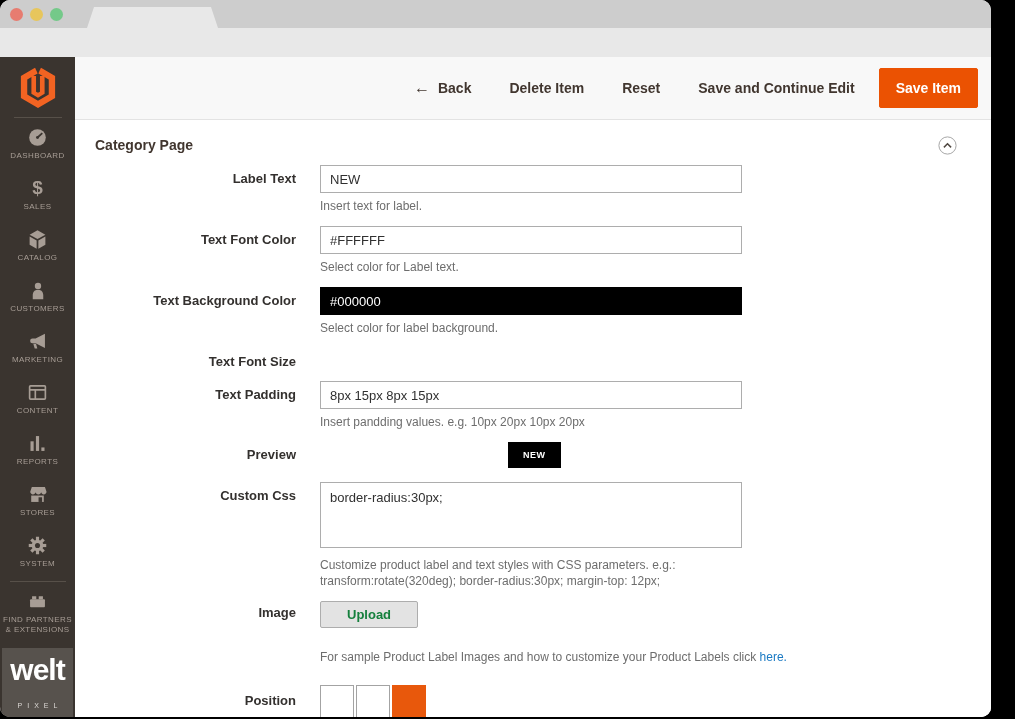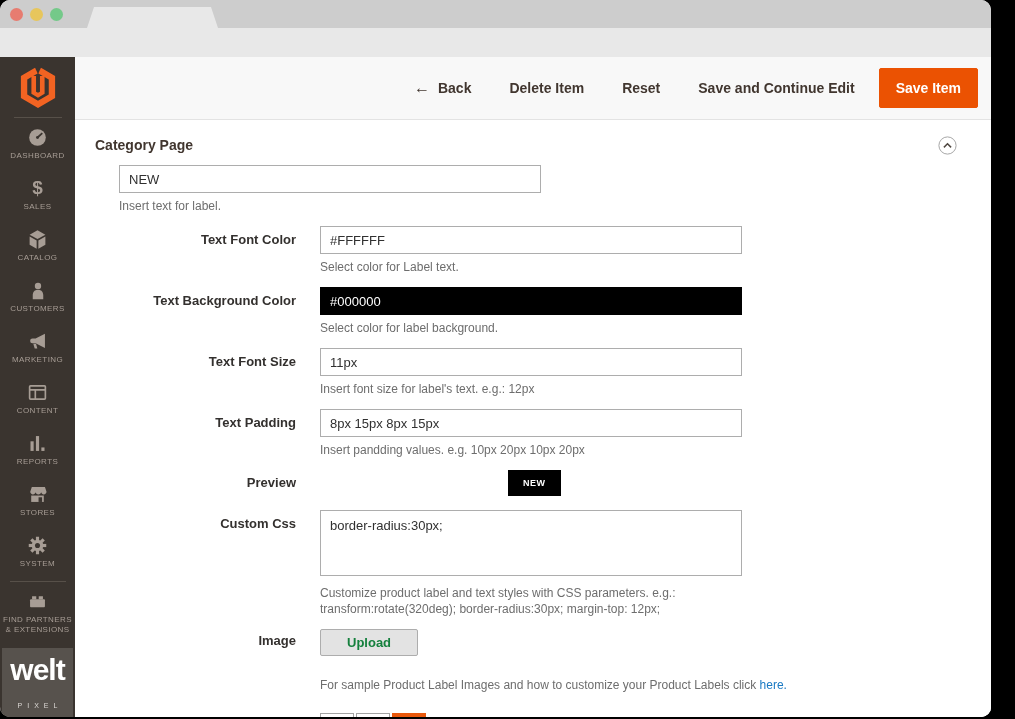--- a/index.html
+++ b/index.html
@@ -232,20 +232,21 @@
             <span class="section-title">Category Page</span>
           </div>
           <button class="collapse-btn">
             <svg width="19" height="19" viewBox="0 0 19 19">
               <circle cx="9.5" cy="9.5" r="8.6" fill="none" stroke="#a6a6a6" stroke-width="1"></circle>
               <path d="M5.9 11.4 L9.5 7.8 L13.1 11.4" stroke="#514943" stroke-width="1.5" fill="none"></path>
             </svg>
           </button>
 
           <div class="f-row">
+            <div class="f-label">Label Text</div>
             <div class="f-ctrl">
               <input class="txt" type="text" value="NEW" style="">
               <div class="note">Insert text for label.</div>
             </div>
           </div>
 
           <div class="f-row">
             <div class="f-label">Text Font Color</div>
             <div class="f-ctrl">
               <input class="txt" type="text" value="#FFFFFF" style="">
@@ -256,24 +257,20 @@
           <div class="f-row">
             <div class="f-label">Text Background Color</div>
             <div class="f-ctrl">
               <input class="txt dark" type="text" value="#000000" style="">
               <div class="note">Select color for label background.</div>
             </div>
           </div>
 
           <div class="f-row">
             <div class="f-label">Text Font Size</div>
-            <div class="f-ctrl">
-              <input class="txt" type="text" value="11px" style="">
-              <div class="note">Insert font size for label's text. e.g.: 12px</div>
-            </div>
           </div>
 
           <div class="f-row">
             <div class="f-label">Text Padding</div>
             <div class="f-ctrl">
               <input class="txt" type="text" value="8px 15px 8px 15px" style="">
               <div class="note">Insert pandding values. e.g. 10px 20px 10px 20px</div>
             </div>
           </div>
 

